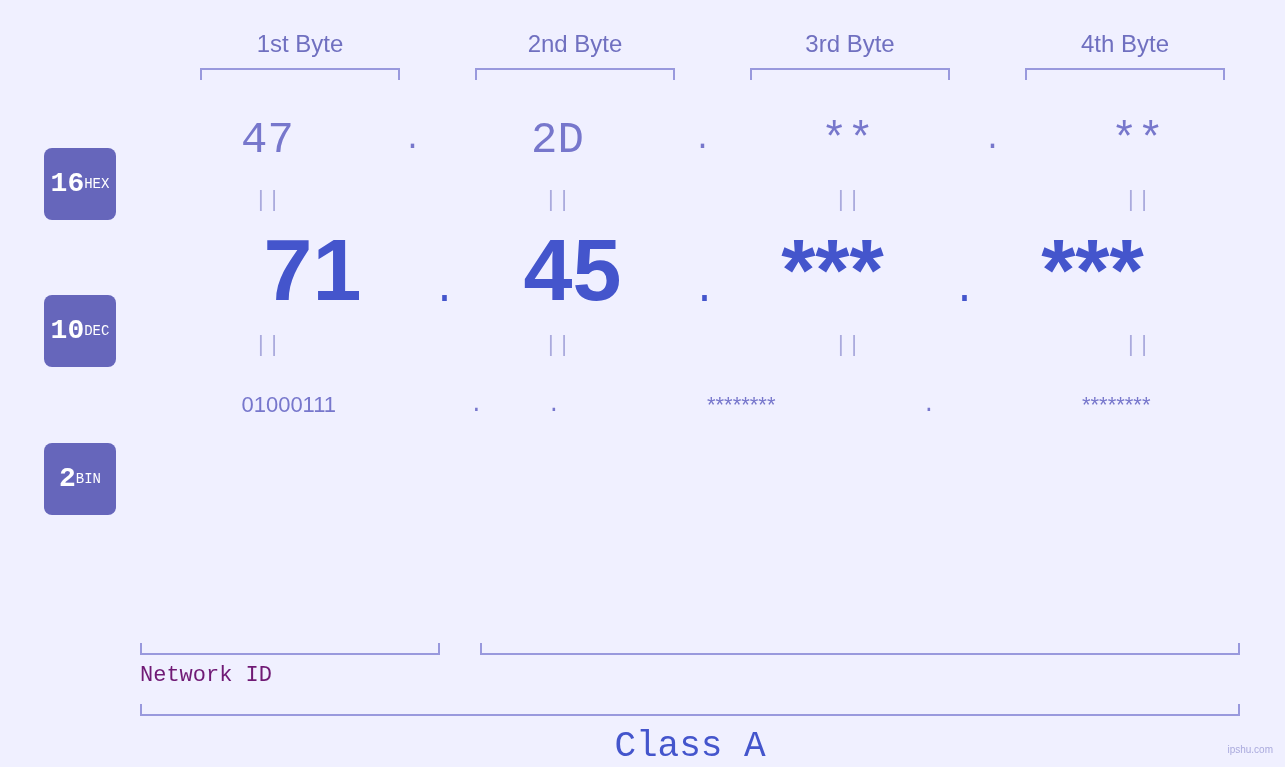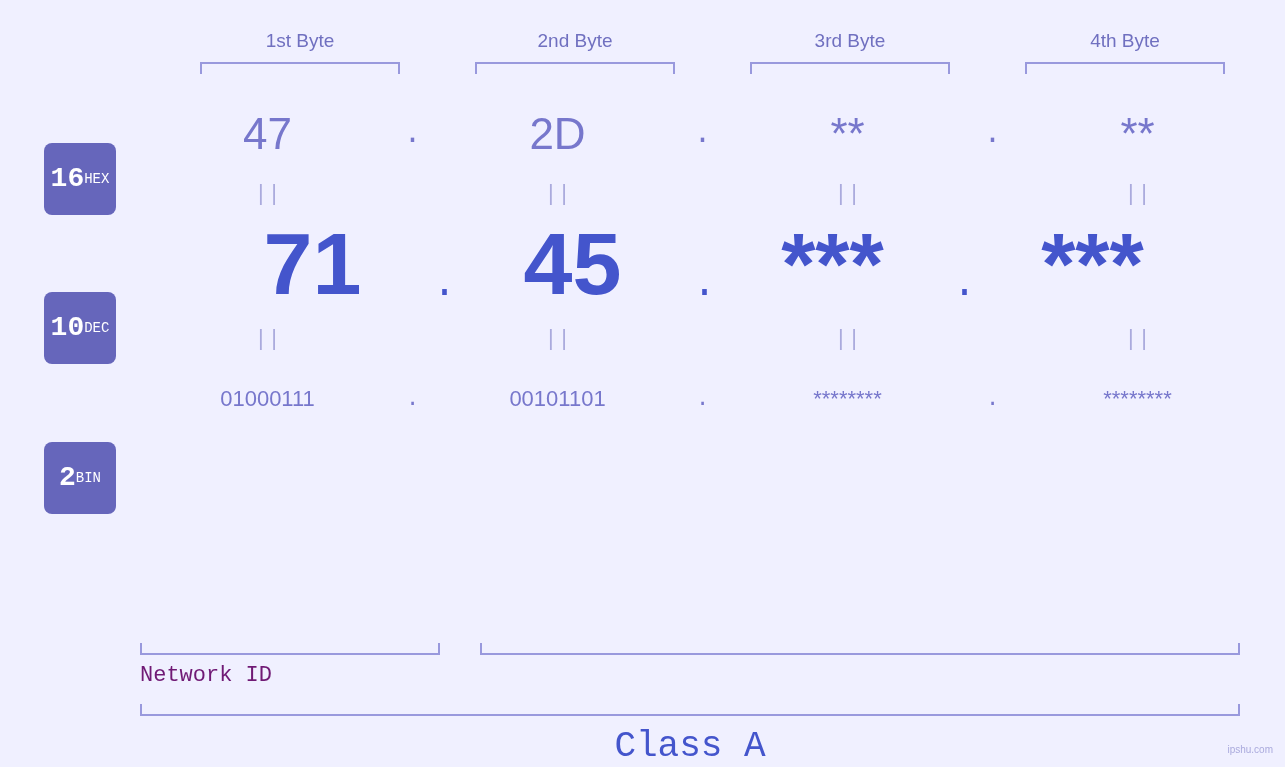--- a/index.html
+++ b/index.html
@@ -29,21 +29,21 @@
       margin-left: 140px;
       width: 1100px;
       justify-content: space-around;
       margin-bottom: 10px;
     }
 
     .byte-header {
       width: 240px;
       text-align: center;
       color: #7070c0;
-      font-size: 19px;
+      font-size: 24px;
       font-family: Arial, sans-serif;
     }
 
     
     .bracket-row {
       display: flex;
       margin-left: 140px;
       width: 1100px;
       justify-content: space-around;
       margin-bottom: 20px;
@@ -115,21 +115,21 @@
     
     .hex-row {
       height: 80px;
     }
 
     .hex-value {
       width: 240px;
       text-align: center;
       font-size: 44px;
       color: #7777cc;
-      font-family: Liberation Sans, sans-serif;
+      font-family: Liberation Mono, monospace;
     }
 
     .dot-small {
       color: #7777cc;
       font-size: 30px;
       width: 20px;
       text-align: center;
     }
 
     
@@ -359,21 +359,20 @@
         <div class="equals-sign">||</div>
         <div class="equals-dot"></div>
         <div class="equals-sign">||</div>
         <div class="equals-dot"></div>
         <div class="equals-sign">||</div>
       </div>
 
       <div class="row bin-row">
         <div class="bin-value">01000111</div>
         <div class="dot-med">.</div>
-        <div class="bin-value">00101101</div>
         <div class="dot-med">.</div>
         <div class="bin-value">********</div>
         <div class="dot-med">.</div>
         <div class="bin-value">********</div>
       </div>
 
     </div>
   </div>
 
   <div class="bottom-section">

